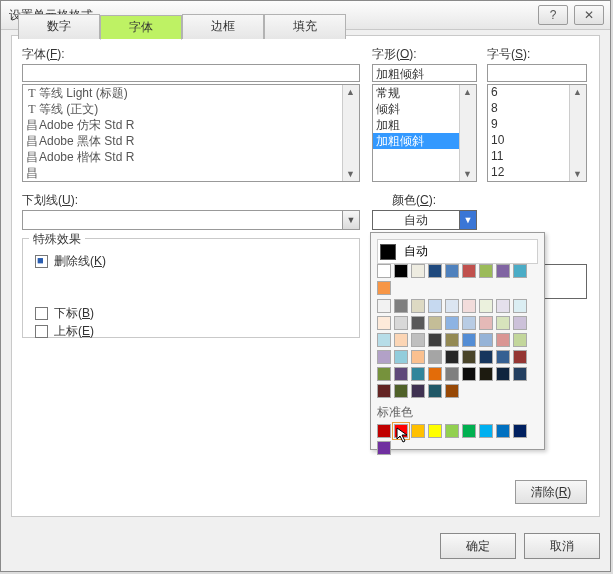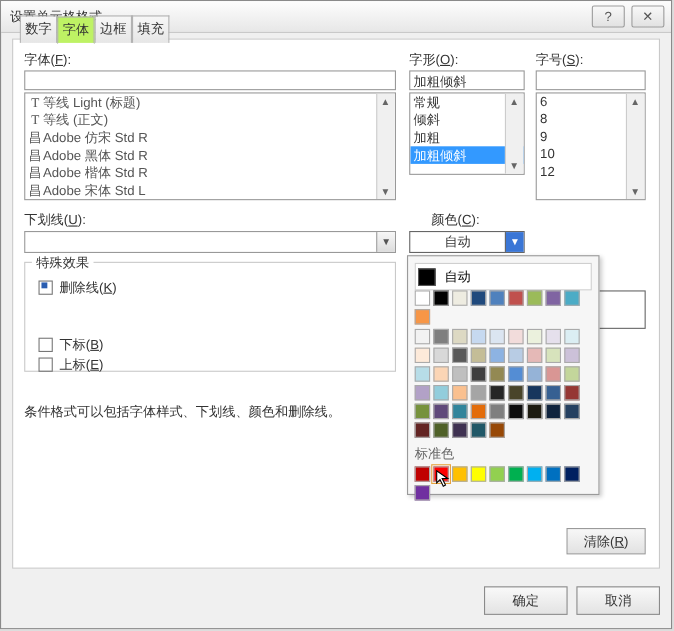--- a/index.html
+++ b/index.html
@@ -60,21 +60,21 @@
 .tab-row {
   position: absolute;
   top: -22px;
   left: 6px;
   display: flex;
 }
 .tab {
   border: 1px solid #b2b2b2;
   border-bottom: none;
   background: linear-gradient(#f7f7f7,#e6e6e6);
-  padding: 3px 4px;
+  padding: 3px 28px;
   margin-right: 0px;
   color: #333;
 }
 .tab.active {
   background: #bef264;
   position: relative;
   top: 1px;
   border-bottom: 1px solid #fff;
 }
 
@@ -97,21 +97,21 @@
   content:"▲"; position:absolute; top:2px; left:3px; font-size:9px; color:#666;
 }
 .font-list .scroll:after {
   content:"▼"; position:absolute; bottom:2px; left:3px; font-size:9px; color:#666;
 }
 .font-row { display:flex; align-items:center; height:16px; padding-left:2px; color:#555; }
 .font-glyph { width:14px; text-align:center; font-family:serif; }
 
 .style-label { position:absolute; left:350px; top:0; }
 .style-input { position:absolute; left:350px; top:18px; width:105px; height:18px; border:1px solid #999; background:#fff; box-sizing:border-box; padding:1px 3px; color:#333; }
-.style-list  { position:absolute; left:350px; top:38px; width:105px; height:75px; border:1px solid #999; background:#fff; box-sizing:border-box; overflow:hidden; }
+.style-list  { position:absolute; left:350px; top:38px; width:105px; height:98px; border:1px solid #999; background:#fff; box-sizing:border-box; overflow:hidden; }
 .style-row { height:16px; padding-left:3px; color:#333; }
 .style-row.selected { background:#3399ff; color:#fff; }
 .style-list .scroll { position:absolute; right:0; top:0; bottom:0; width:16px; background:#f0f0f0; border-left:1px solid #ccc; }
 .style-list .scroll:before { content:"▲"; position:absolute; top:2px; left:3px; font-size:9px; color:#666; }
 .style-list .scroll:after  { content:"▼"; position:absolute; bottom:2px; left:3px; font-size:9px; color:#666; }
 
 .size-label { position:absolute; left:465px; top:0; }
 .size-input { position:absolute; left:465px; top:18px; width:100px; height:18px; border:1px solid #999; background:#fff; box-sizing:border-box; padding:1px 3px; }
 .size-list  { position:absolute; left:465px; top:38px; width:100px; height:98px; border:1px solid #999; background:#fff; box-sizing:border-box; overflow:hidden; }
 .size-row { height:16px; padding-left:3px; color:#333; }
@@ -211,21 +211,20 @@
         <div class="font-row">
             <span class="font-glyph">昌</span>
             <span>Adobe 黑体 Std R</span>
           </div>
         <div class="font-row">
             <span class="font-glyph">昌</span>
             <span>Adobe 楷体 Std R</span>
           </div>
         <div class="font-row">
             <span class="font-glyph">昌</span>
-            <span>Adobe 宋体 Std L</span>
           </div>
         <div class="scroll"></div>
       </div>
 
       <span class="lbl style-label">字形(<span class="u">O</span>):</span>
       <div class="style-input">加粗倾斜</div>
       <div class="style-list">
         <div class="style-row">常规</div>
         <div class="style-row">倾斜</div>
         <div class="style-row">加粗</div>
@@ -233,20 +232,21 @@
         <div class="scroll"></div>
       </div>
 
       <span class="lbl size-label">字号(<span class="u">S</span>):</span>
       <div class="size-input"></div>
       <div class="size-list">
         <div class="size-row">6</div>
         <div class="size-row">8</div>
         <div class="size-row">9</div>
         <div class="size-row">10</div>
+        <div class="size-row">11</div>
         <div class="size-row">12</div>
         <div class="scroll"></div>
       </div>
 
       <span class="lbl underline-label">下划线(<span class="u">U</span>):</span>
       <div class="underline-dd">
         <span></span>
         <div class="arrow">▼</div>
       </div>
 
@@ -267,21 +267,20 @@
           <span>上标(<span class="u">E</span>)</span>
         </div>
         <div class="fx-row r3">
           <span class="cb"></span>
           <span>下标(<span class="u">B</span>)</span>
         </div>
       </div>
 
       <div class="preview-box"></div>
 
-      <span class="hint">条件格式可以包括字体样式、下划线、颜色和删除线。</span>
 
       <div class="clear-btn">清除(<span class="u">R</span>)</div>
 
       <div class="color-pop">
         <div class="auto-row">
           <span class="auto-sw"></span>
           <span>自动</span>
         </div>
         <div class="swatch-grid" id="theme-row">
             <div class="sw" style="background: rgb(255, 255, 255);"></div>

